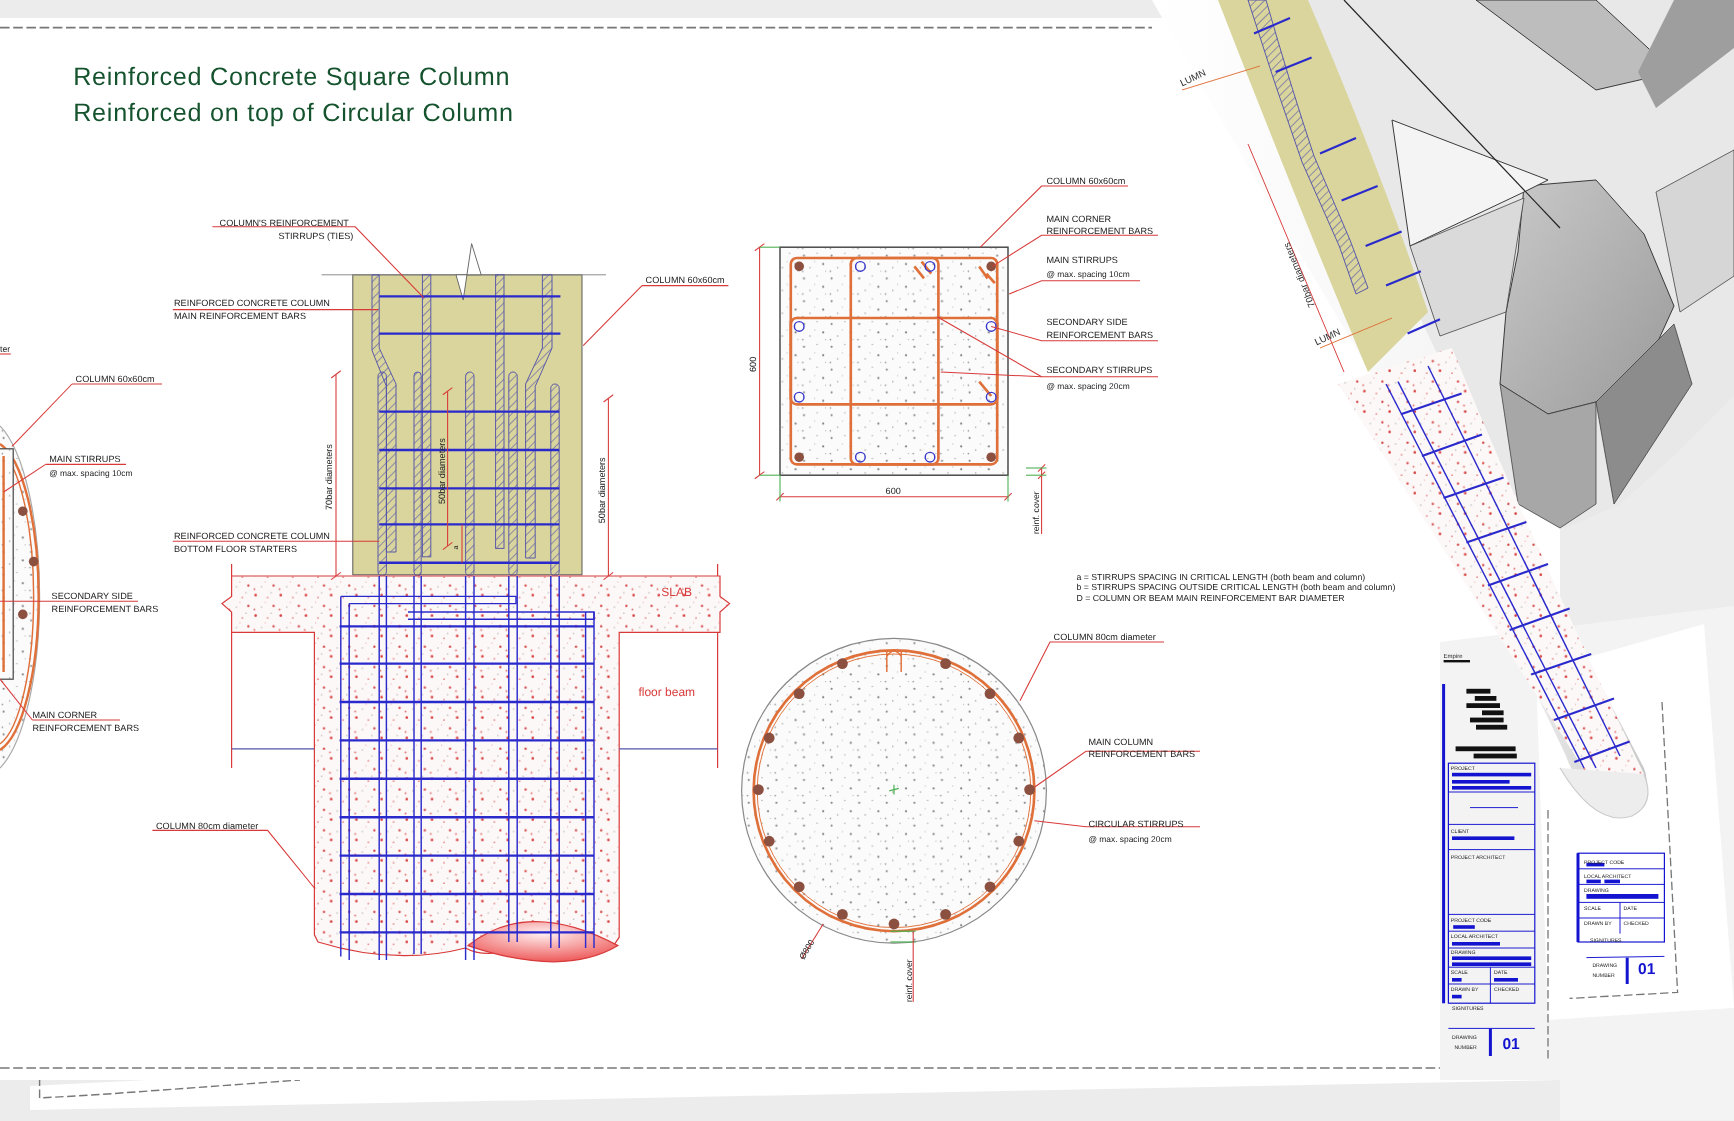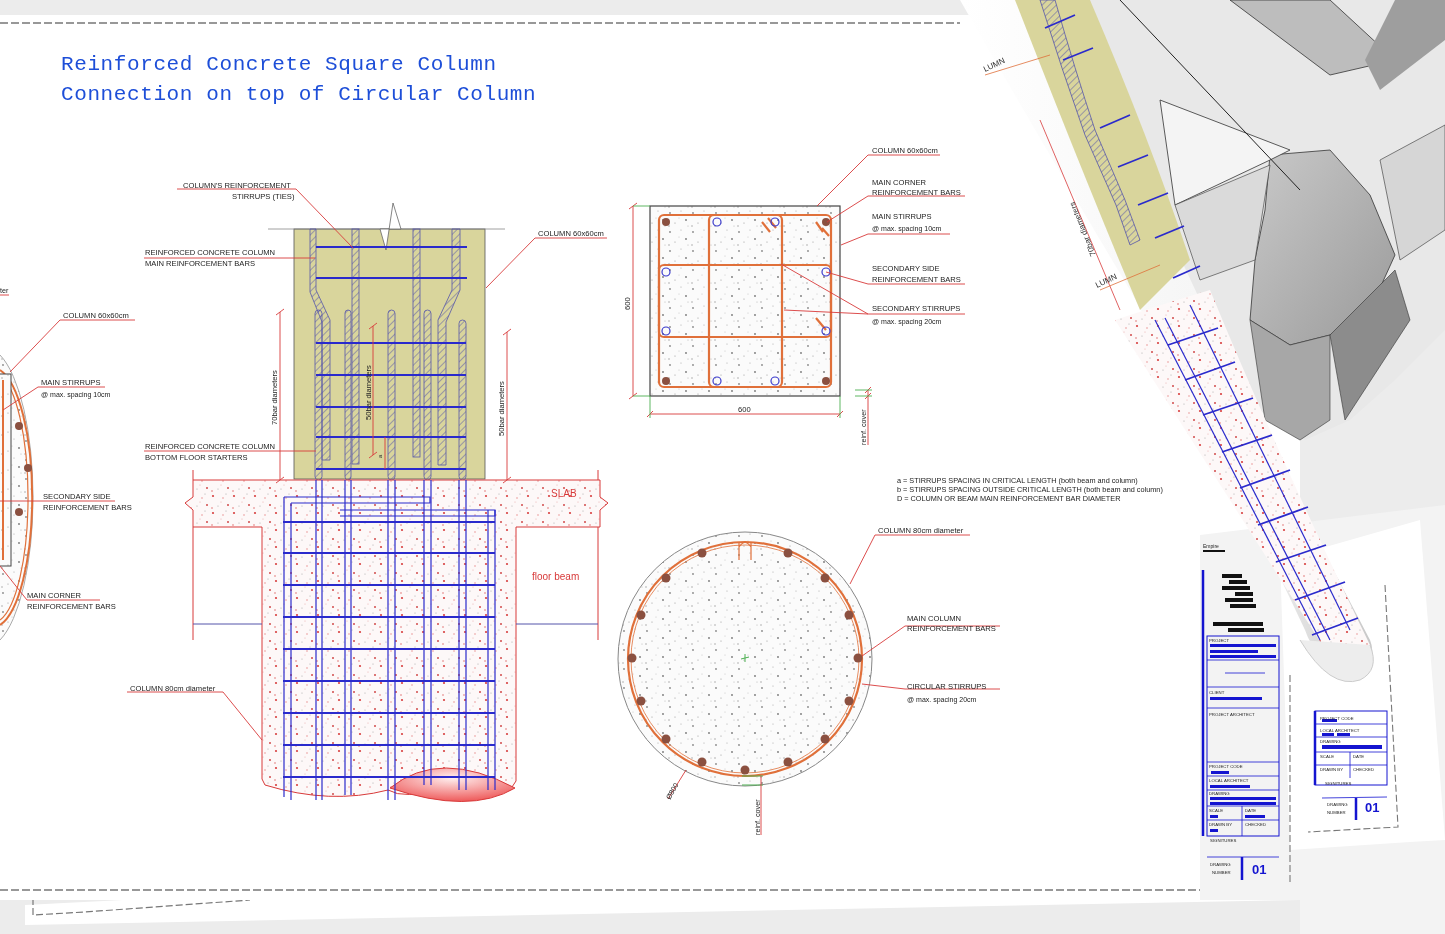--- a/index.html
+++ b/index.html
@@ -1,19 +1,19 @@
 <!DOCTYPE html>
 <html><head>
 <meta charset="utf-8">
 <style>
   * { box-sizing: border-box; margin: 0; padding: 0; }
   html, body { width: 1445px; height: 934px; overflow: hidden; background: #ececec; }
   body { position: relative; font-family: "Liberation Sans", sans-serif; }
   #stage { position: absolute; left: 0; top: 0; width: 1445px; height: 934px; }
-  .title-block { position: absolute; left: 61px; top: 50px; color: #1d4ed8; font-family: Liberation Mono, monospace; font-size: 21px; line-height: 29.5px; letter-spacing: 0.6px; }
+  .title-block { position: absolute; left: 61px; top: 50px; color: #14532d; font-family: Liberation Sans, sans-serif; font-size: 21px; line-height: 29.5px; letter-spacing: 0.6px; }
   .title-block div { white-space: nowrap; }
   svg text { font-family: "Liberation Sans", sans-serif; }
 </style>
 </head>
 <body>
 
 <div id="stage">
 
 <svg width="1445" height="934" viewBox="0 0 1445 934" xmlns="http://www.w3.org/2000/svg">
   <defs>
@@ -455,16 +455,16 @@
     <line x1="985" y1="75" x2="1050" y2="55" stroke="#e0703a" stroke-width="0.8"></line>
     <line x1="1100" y1="290" x2="1160" y2="265" stroke="#e0703a" stroke-width="0.8"></line>
     <text transform="translate(985,72) rotate(-25)" font-size="8" fill="#333">LUMN</text>
     <text transform="translate(1097,288) rotate(-25)" font-size="8" fill="#333">LUMN</text>
     <text transform="translate(1096,255) rotate(-112)" font-size="8" fill="#333">70bar diameters</text>
   </g>
 </svg>
 
 <div class="title-block">
   <div>Reinforced Concrete Square Column</div>
-  <div>Connection on top of Circular Column</div>
+  <div>Reinforced on top of Circular Column</div>
 </div>
 
 </div>
 
 </body></html>

